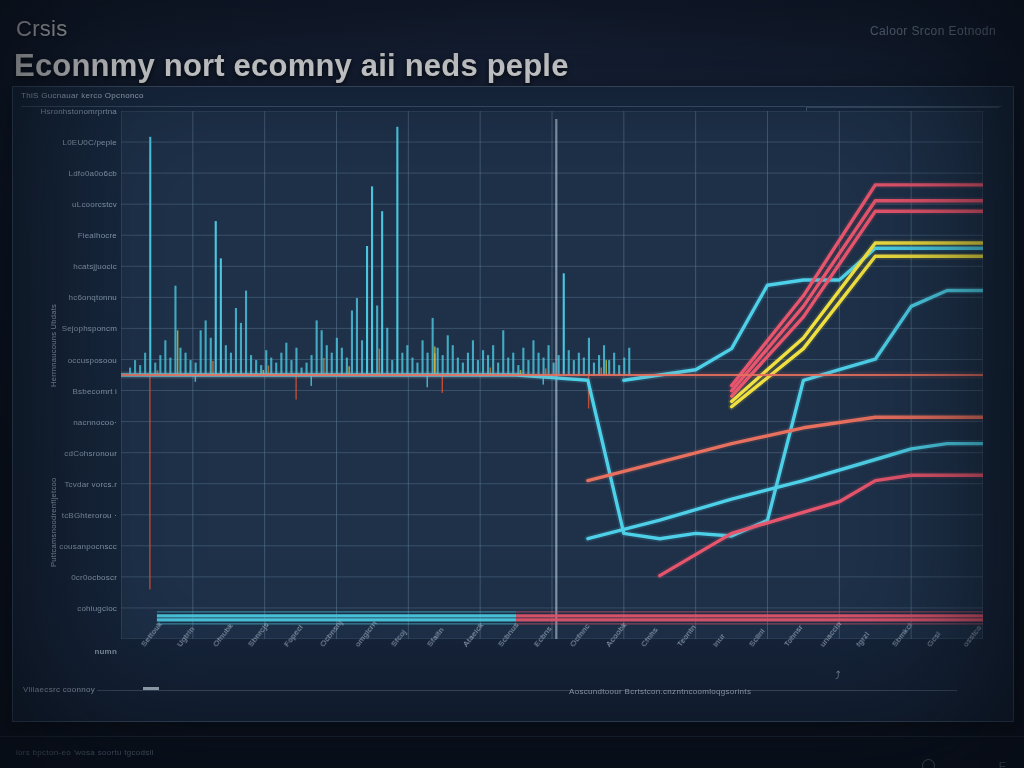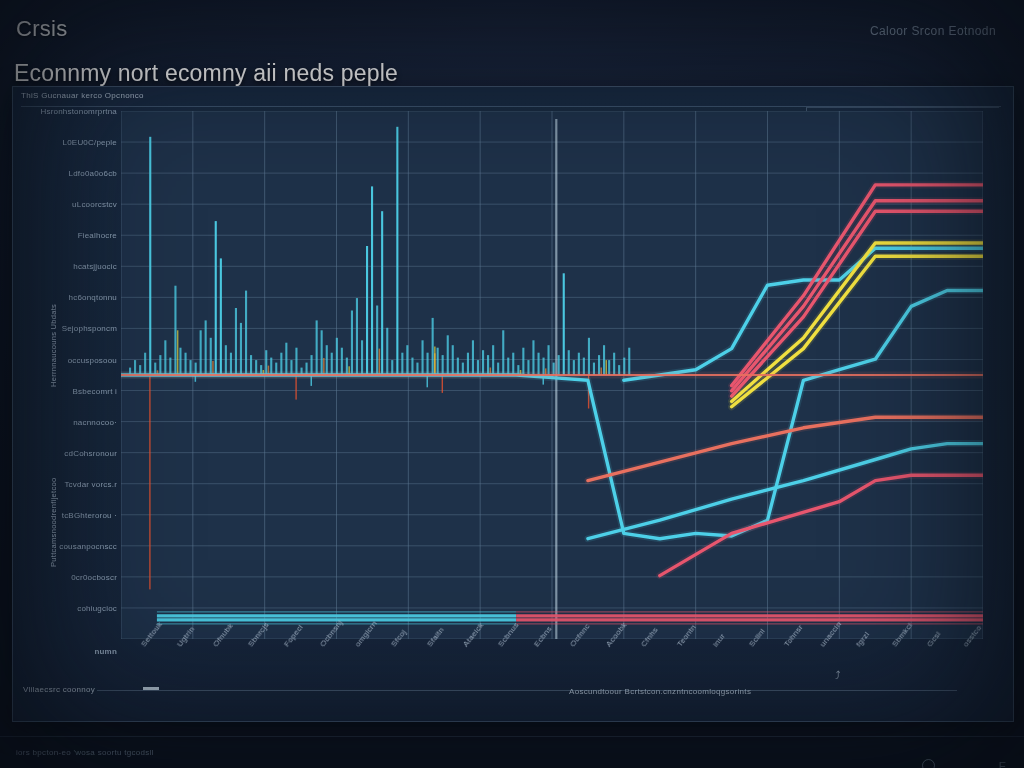--- a/index.html
+++ b/index.html
@@ -24,22 +24,22 @@
   }
 
   
   .kicker{
     position:absolute;left:16px;top:16px;
     font-size:22px;font-weight:400;color:#f2f5f9;
     letter-spacing:.3px;
     text-shadow:0 1px 3px rgba(0,0,0,.7);
   }
   .headline{
-    position:absolute;left:14px;top:60px;
-    font-size:23px;font-weight:400;color:#ffffff;
+    position:absolute;left:14px;top:48px;
+    font-size:31px;font-weight:700;color:#ffffff;
     letter-spacing:.2px;white-space:nowrap;
     text-shadow:0 2px 5px rgba(0,0,0,.8);
   }
   .corner-note{
     position:absolute;right:28px;top:24px;
     font-size:12px;color:#9fb2c8;opacity:.72;
     letter-spacing:.4px;
     filter:blur(.35px);
   }
 

